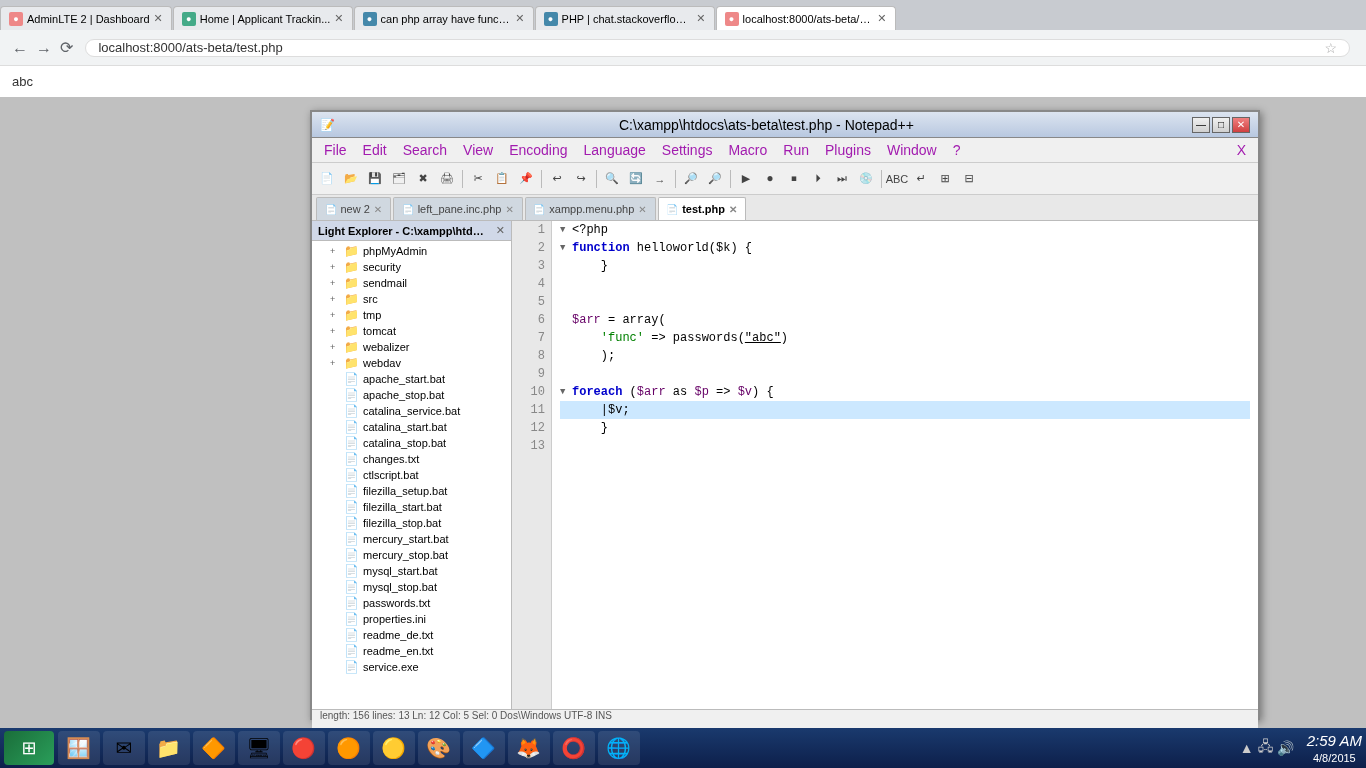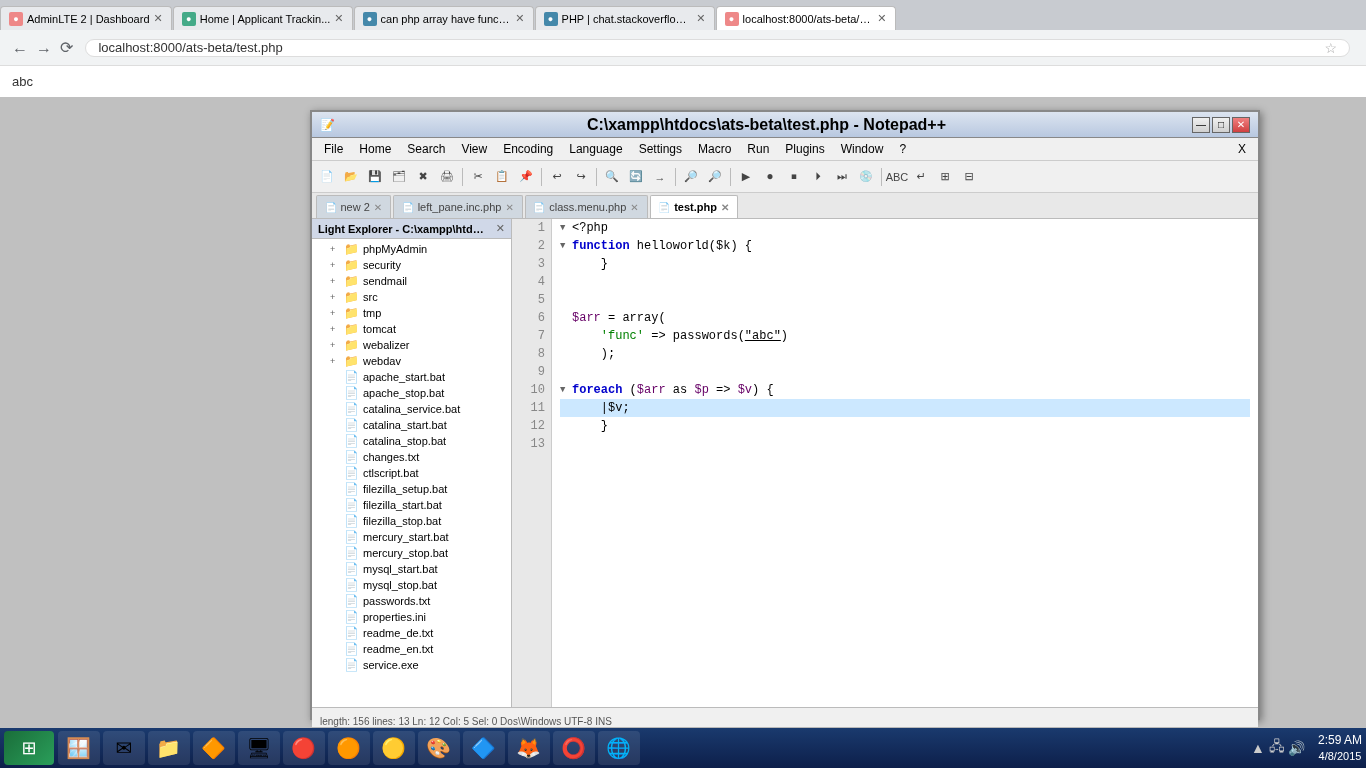--- a/index.html
+++ b/index.html
@@ -17,28 +17,28 @@
     .address-text { flex: 1; font-size: 13px; color: #333; }
     .star-icon { color: #aaa; font-size: 14px; margin-left: 8px; }
 
     
     .page-content { background: #fff; padding: 8px 12px; font-size: 13px; }
     .page-abc { font-size: 13px; color: #333; }
 
     
     .npp-window { position: absolute; top: 110px; left: 310px; width: 950px; height: 610px; background: #f0f0f0; border: 2px solid #888; box-shadow: 2px 2px 8px rgba(0,0,0,0.4); }
     .npp-titlebar { background: linear-gradient(to bottom, #dce4f0, #b8c8e0); padding: 4px 8px; display: flex; align-items: center; justify-content: space-between; height: 26px; border-bottom: 1px solid #888; }
-    .npp-title-text { font-size: 16px; color: #000; font-weight: bold; }
+    .npp-title-text { font-size: 14px; color: #000; font-weight: normal; }
     .npp-win-btns { display: flex; gap: 2px; }
     .npp-win-btn { width: 18px; height: 16px; border: 1px solid #666; font-size: 10px; cursor: pointer; display: flex; align-items: center; justify-content: center; background: linear-gradient(to bottom, #f0f0f0, #d0d0d0); }
     .npp-win-btn.close { background: linear-gradient(to bottom, #f08080, #d04040); color: #fff; }
 
     
     .npp-menubar { background: #f0f0f0; border-bottom: 1px solid #ccc; padding: 2px 4px; display: flex; gap: 0; }
-    .npp-menu-item { padding: 2px 8px; font-size: 12px; cursor: pointer; color: #000000; }
+    .npp-menu-item { padding: 2px 8px; font-size: 14px; cursor: pointer; color: #a21caf; }
 
     
     .npp-toolbar { background: #f0f0f0; border-bottom: 1px solid #ccc; padding: 2px 4px; display: flex; align-items: center; gap: 2px; height: 32px; flex-wrap: wrap; overflow: hidden; }
     .npp-tool-btn { width: 22px; height: 22px; border: 1px solid transparent; background: none; cursor: pointer; font-size: 11px; display: flex; align-items: center; justify-content: center; color: #444; }
     .npp-tool-sep { width: 1px; height: 18px; background: #bbb; margin: 0 2px; }
 
     
     .npp-tabbar { background: #e8e8e8; border-bottom: 1px solid #bbb; display: flex; padding: 2px 4px 0; height: 26px; }
     .npp-tab { display: flex; align-items: center; padding: 2px 8px; font-size: 11px; background: #d0d8e0; border: 1px solid #bbb; border-bottom: none; margin-right: 2px; cursor: pointer; border-radius: 2px 2px 0 0; color: #444; }
     .npp-tab.active { background: #fff; color: #000; font-weight: bold; }
@@ -72,34 +72,34 @@
 
     
     .kw-open { color: #000000; } 
     .kw-blue { color: #0000cc; font-weight: bold; } 
     .kw-black { color: #000; }
     .kw-string { color: #008000; }
     .kw-var { color: #660066; }
     .kw-underline { text-decoration: underline; }
 
     
-    .npp-statusbar { background: #f0f0f0; border-top: 1px solid #bbb; height: 20px; display: flex; align-items: flex-end; padding: 0 8px; font-size: 10px; color: #555; }
+    .npp-statusbar { background: #f0f0f0; border-top: 1px solid #bbb; height: 20px; display: flex; align-items: flex-start; padding: 0 8px; font-size: 10px; color: #555; }
 
     
     .taskbar { position: fixed; bottom: 0; left: 0; width: 1366px; height: 40px; background: linear-gradient(to bottom, #1a3a6e, #0d1f4a); display: flex; align-items: center; padding: 0 4px; z-index: 100; }
     .taskbar-start { width: 50px; height: 34px; background: linear-gradient(135deg, #1a6e3a, #2a9e5a); border-radius: 4px; display: flex; align-items: center; justify-content: center; cursor: pointer; margin-right: 4px; }
     .taskbar-start-icon { color: #fff; font-size: 18px; }
     .taskbar-apps { display: flex; gap: 3px; flex: 1; }
     .taskbar-app { width: 42px; height: 34px; border-radius: 4px; display: flex; align-items: center; justify-content: center; cursor: pointer; background: rgba(255,255,255,0.1); }
     .taskbar-app-icon { font-size: 20px; }
     .taskbar-tray { display: flex; align-items: center; gap: 4px; color: #fff; font-size: 11px; }
     .tray-icons { display: flex; gap: 4px; align-items: center; margin-right: 8px; }
     .tray-icon { font-size: 14px; color: #ccc; }
     .tray-time { text-align: center; line-height: 1.3; }
-    .tray-time-main { font-size: 12px; }
+    .tray-time-main { font-size: 15px; font-style: italic; }
     .tray-date { font-size: 11px; }
 
     
     ::-webkit-scrollbar { width: 8px; height: 8px; }
     ::-webkit-scrollbar-track { background: #f0f0f0; }
     ::-webkit-scrollbar-thumb { background: #aaa; border-radius: 4px; }
   </style>
 </head>
 <body>
 
@@ -153,21 +153,21 @@
     <span class="npp-title-text">C:\xampp\htdocs\ats-beta\test.php - Notepad++</span>
     <div class="npp-win-btns">
       <button class="npp-win-btn">—</button>
       <button class="npp-win-btn">□</button>
       <button class="npp-win-btn close">✕</button>
     </div>
   </div>
 
   <div class="npp-menubar" id="npp-menubar">
       <span class="npp-menu-item">File</span>
-      <span class="npp-menu-item">Home</span>
+      <span class="npp-menu-item">Edit</span>
       <span class="npp-menu-item">Search</span>
       <span class="npp-menu-item">View</span>
       <span class="npp-menu-item">Encoding</span>
       <span class="npp-menu-item">Language</span>
       <span class="npp-menu-item">Settings</span>
       <span class="npp-menu-item">Macro</span>
       <span class="npp-menu-item">Run</span>
       <span class="npp-menu-item">Plugins</span>
       <span class="npp-menu-item">Window</span>
       <span class="npp-menu-item">?</span>
@@ -215,21 +215,21 @@
         <span>new  2</span>
         <span class="npp-tab-close">✕</span>
       </div>
       <div class="npp-tab">
         <span class="npp-tab-icon">📄</span>
         <span>left_pane.inc.php</span>
         <span class="npp-tab-close">✕</span>
       </div>
       <div class="npp-tab">
         <span class="npp-tab-icon">📄</span>
-        <span>class.menu.php</span>
+        <span>xampp.menu.php</span>
         <span class="npp-tab-close">✕</span>
       </div>
       <div class="npp-tab active">
         <span class="npp-tab-icon">📄</span>
         <span>test.php</span>
         <span class="npp-tab-close">✕</span>
       </div>
     </div>
 
   <div class="npp-main">

